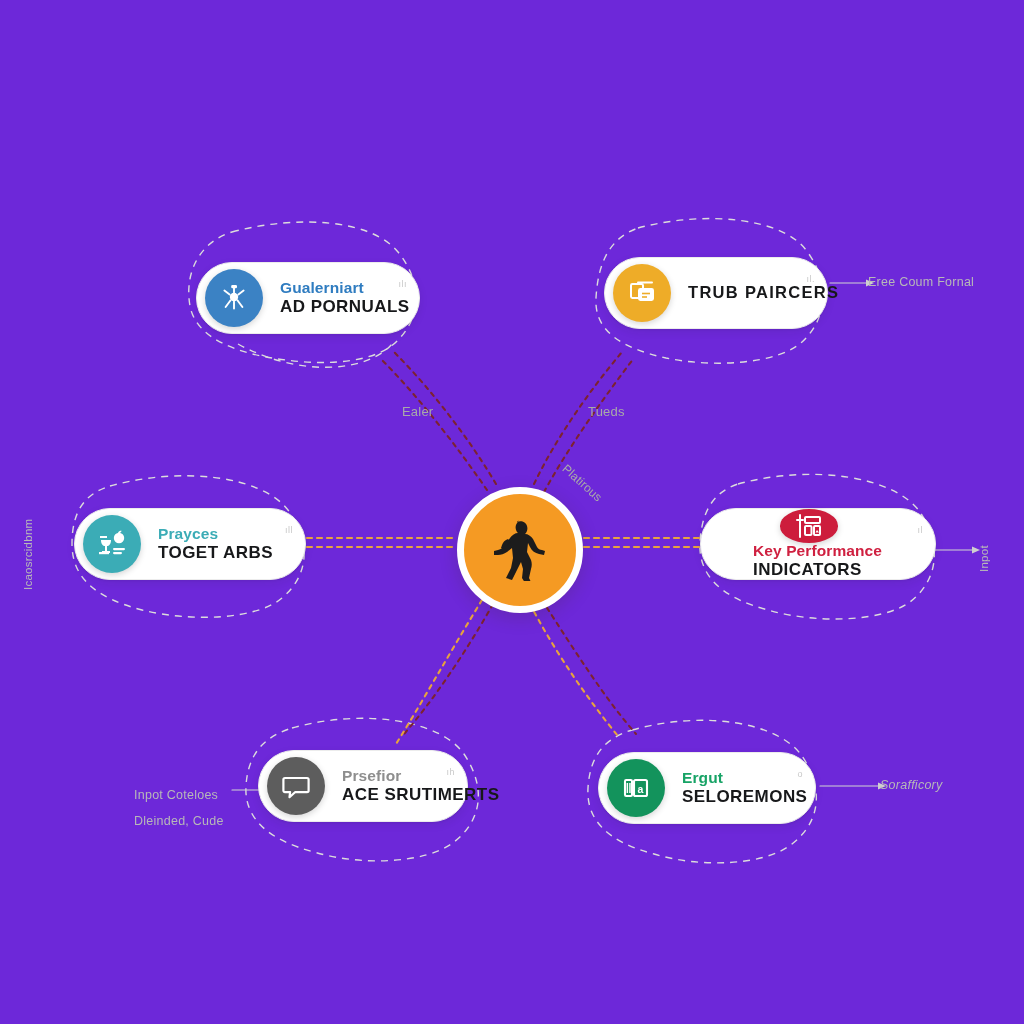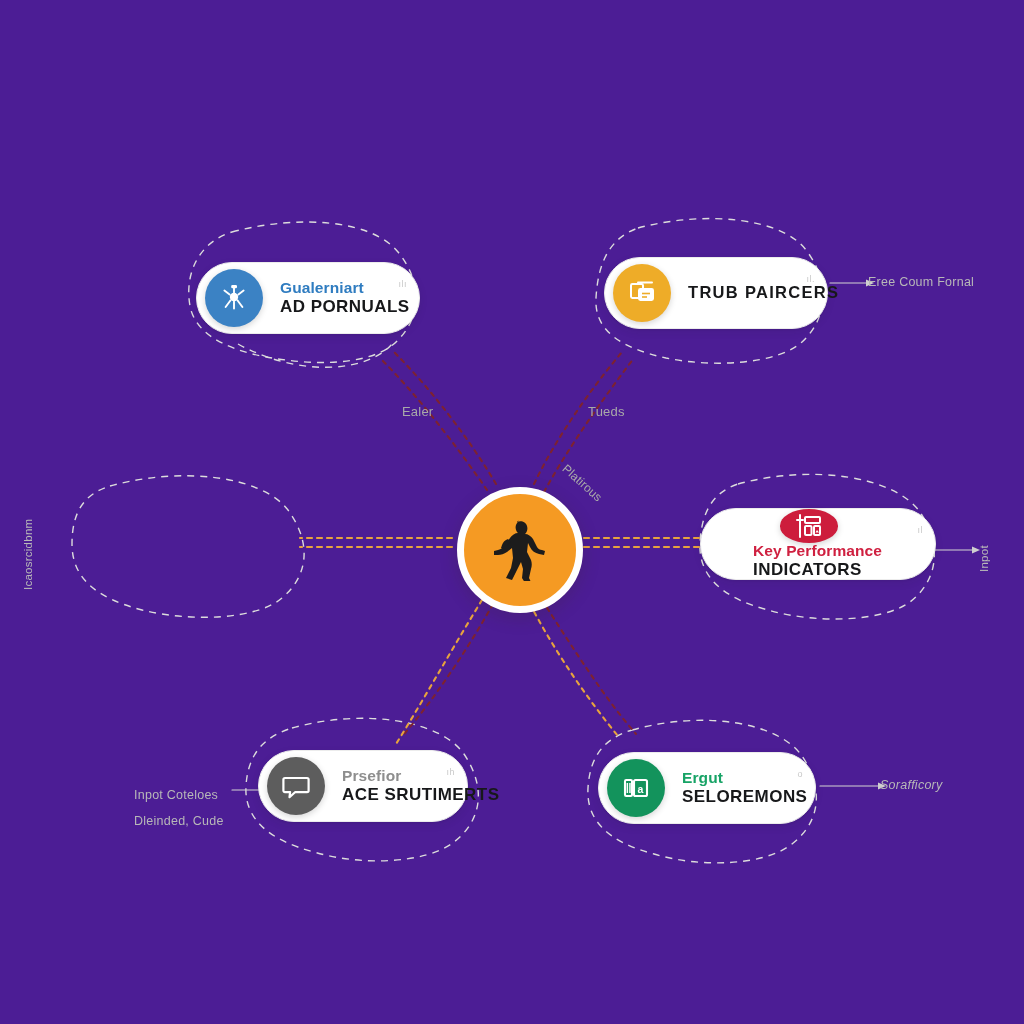--- a/index.html
+++ b/index.html
@@ -4,21 +4,21 @@
 <style>
   html, body {
     margin: 0;
     padding: 0;
     background: #ffffff;
   }
   #canvas {
     position: relative;
     width: 1024px;
     height: 1024px;
-    background: #4c1d95;
+    background: #6d28d9;
     font-family: "Liberation Sans", sans-serif;
     overflow: hidden;
   }
   #bg-svg, #wire-svg {
     position: absolute;
     left: 0;
     top: 0;
     width: 1024px;
     height: 1024px;
   }
@@ -237,20 +237,40 @@
         </g>
         <path d="M11 4.5 L25 4.5" stroke="#ffffff" stroke-width="2" stroke-linecap="round"></path>
       </svg>
     </div>
     <div class="labels">
       <div class="title single">TRUB PAIRCERS</div>
     </div>
     <span class="corner-mark">ıl.</span>
   </div>
 
+  <div class="node" id="node-toget-arbs">
+    <div class="badge" style="background:#3bacb6">
+      <svg width="32" height="30" viewBox="0 0 32 30" xmlns="http://www.w3.org/2000/svg">
+        <g fill="#ffffff">
+          <path d="M4 7 l7 0 l0 2 l-7 0 z"></path>
+          <path d="M5 11 c0 4 2 6 4 6 l0 5 l-3 0 l0 2 l8 0 l0 -2 l-3 0 l0 -5 c2 0 4 -2 4 -6 z"></path>
+          <circle cx="23" cy="9" r="5.2"></circle>
+          <path d="M22 3.4 c1 -1.6 2.6 -2 3.6 -1.6 c-0.4 1.6 -1.6 2.4 -2.8 2.6 z"></path>
+          <rect x="17" y="19" width="12" height="2.2" rx="1.1"></rect>
+          <rect x="17" y="23" width="9" height="2.2" rx="1.1"></rect>
+          <path d="M3 23 l10 0 l0 2.2 l-10 0 z"></path>
+        </g>
+      </svg>
+    </div>
+    <div class="labels">
+      <div class="kicker" style="color:#3bacb6">Prayces</div>
+      <div class="title">TOGET ARBS</div>
+    </div>
+    <span class="corner-mark">ıll</span>
+  </div>
 
   <div class="node" id="node-kpi">
     <div class="badge" style="background:#cd1d3c">
       <svg width="30" height="30" viewBox="0 0 30 30" xmlns="http://www.w3.org/2000/svg">
         <g stroke="#ffffff" stroke-width="2" fill="none" stroke-linecap="round">
           <path d="M6 4 L6 26"></path>
           <path d="M3 9 L9 9"></path>
           <rect x="11" y="6" width="15" height="6" rx="1"></rect>
           <rect x="11" y="15" width="6.5" height="9" rx="1"></rect>
           <rect x="20" y="15" width="6" height="9" rx="1"></rect>

